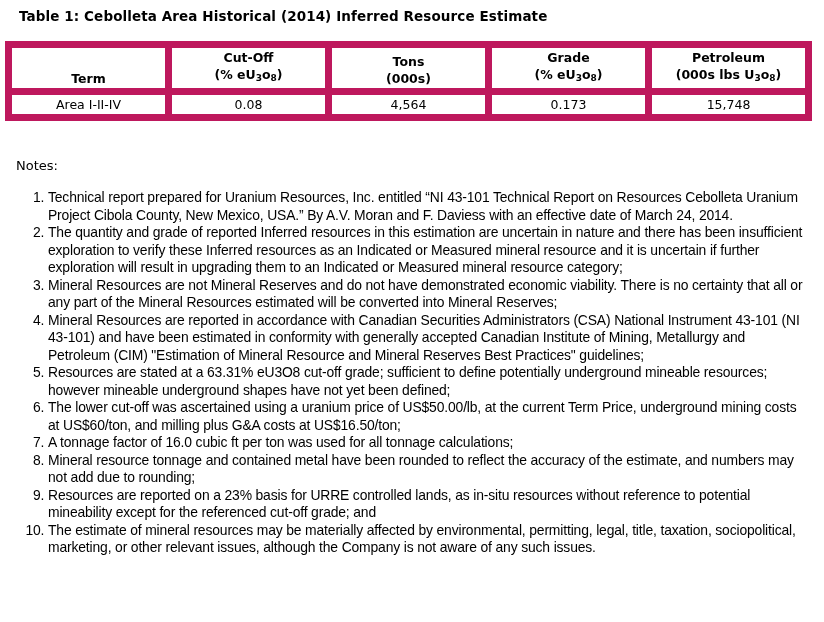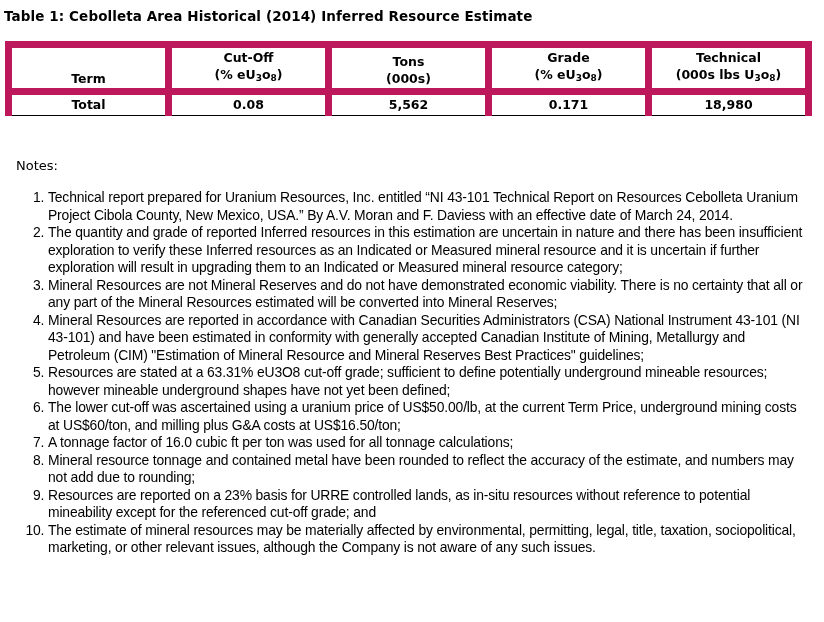--- a/index.html
+++ b/index.html
@@ -10,21 +10,21 @@
     body {
       width: 824px;
       height: 622px;
       overflow: hidden;
       position: relative;
       font-family: "DejaVu Sans", sans-serif;
       color: #000;
     }
     .title {
       position: absolute;
-      left: 4px;
+      left: 19px;
       top: 8px;
       font-size: 13.5px;
       font-weight: bold;
       letter-spacing: 0.1px;
     }
     table.res {
       position: absolute;
       left: 5px;
       top: 41px;
       width: 800px;
@@ -109,32 +109,32 @@
       </th>
       <th>
         <span>Tons</span><br>
         <span>(000s)</span>
       </th>
       <th>
         <span>Grade</span><br>
         <span><span>(% eU</span><sub>3</sub><span>o</span><sub>8</sub><span>)</span></span>
       </th>
       <th>
-        <span>Technical</span><br>
+        <span>Petroleum</span><br>
         <span><span>(000s lbs U</span><sub>3</sub><span>o</span><sub>8</sub><span>)</span></span>
       </th>
     </tr>
   </thead>
   <tbody>
-    <tr class="total">
-      <td>Total</td>
+    <tr>
+      <td>Area I-II-IV</td>
       <td>0.08</td>
-      <td>5,562</td>
-      <td>0.171</td>
-      <td>18,980</td>
+      <td>4,564</td>
+      <td>0.173</td>
+      <td>15,748</td>
     </tr>
   </tbody>
 </table>
 
 <div class="notes-label">Notes:</div>
 
 <ol class="notes">
   <li>Technical report prepared for Uranium Resources, Inc. entitled “NI 43-101 Technical Report on Resources Cebolleta Uranium Project Cibola County, New Mexico, USA.” By A.V. Moran and F. Daviess with an effective date of March 24, 2014.</li>
   <li>The quantity and grade of reported Inferred resources in this estimation are uncertain in nature and there has been insufficient exploration to verify these Inferred resources as an Indicated or Measured mineral resource and it is uncertain if further exploration will result in upgrading them to an Indicated or Measured mineral resource category;</li>
   <li>Mineral Resources are not Mineral Reserves and do not have demonstrated economic viability. There is no certainty that all or any part of the Mineral Resources estimated will be converted into Mineral Reserves;</li>

